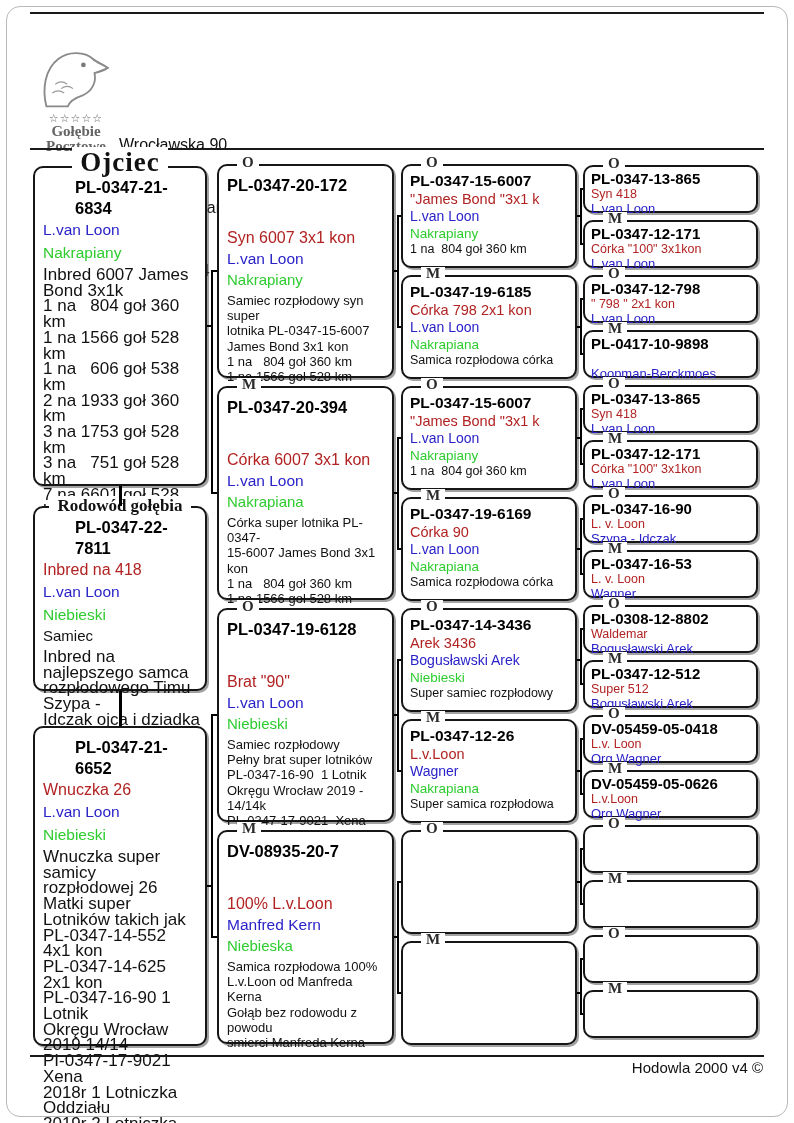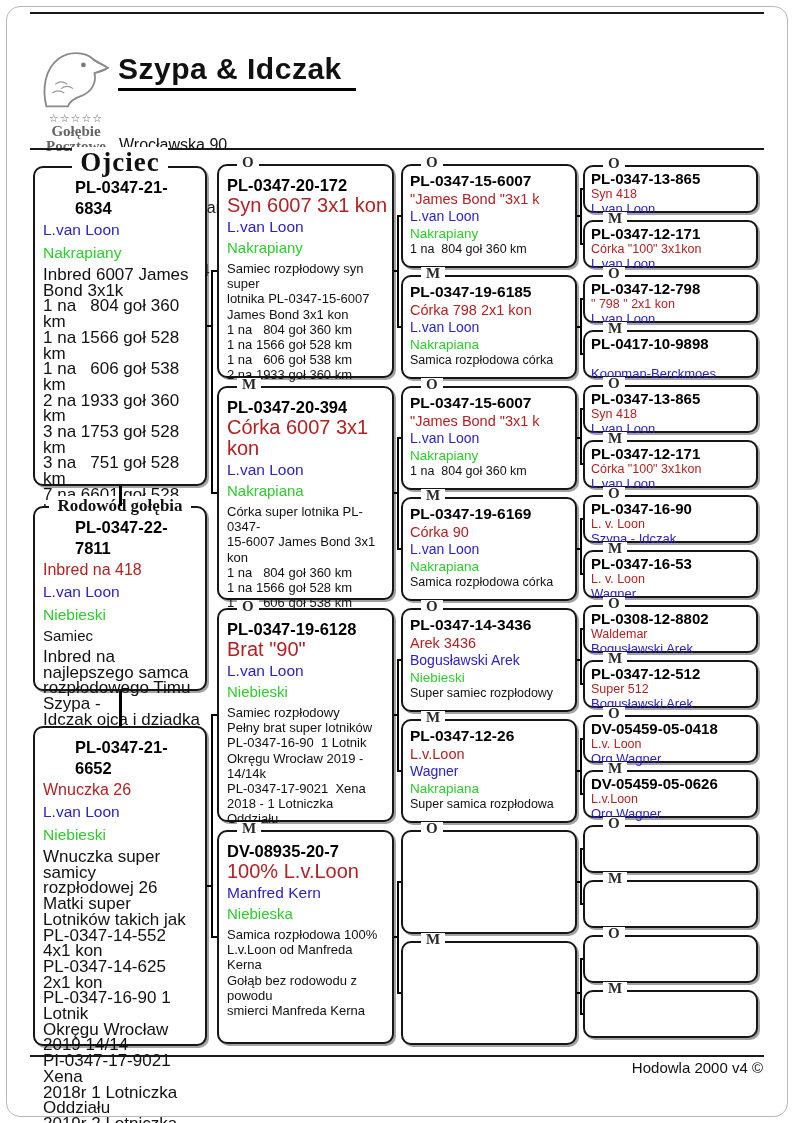--- a/index.html
+++ b/index.html
@@ -32,21 +32,21 @@
   
   .g1{padding:9px 4px 2px 8px;}
   .g1 .ring{font-size:16.5px;line-height:21px;margin-left:32px;}
   .g1 .name{font-size:16px;line-height:22px;}
   .g1 .strain{font-size:15.5px;line-height:22px;}
   .g1 .cline{font-size:15.5px;line-height:23px;}
   .g1 .sex{font-size:15px;line-height:20px;}
   .g1 .desc{font-size:17px;line-height:15.7px;margin-top:3px;}
   .g2{padding:9px 4px 2px 8px;}
   .g2 .ring{font-size:16.5px;line-height:20px;}
-  .g2 .name{font-size:20px;line-height:21px;}
+  .g2 .name{font-size:16px;line-height:21px;margin-top:32px;}
   .g2 .strain{font-size:15.5px;line-height:21px;}
   .g2 .cline{font-size:15px;line-height:21px;}
   .g2 .desc{font-size:13px;line-height:15.2px;margin-top:3px;}
   .g3{padding:5px 3px 2px 7px;}
   .g3 .ring{font-size:15.5px;line-height:19px;}
   .g3 .name{font-size:14.5px;line-height:18px;}
   .g3 .strain{font-size:14px;line-height:17px;}
   .g3 .cline{font-size:13.5px;line-height:17px;}
   .g3 .desc{font-size:12.5px;line-height:15px;}
   .g4{padding:3px 3px 1px 6px;}
@@ -68,21 +68,20 @@
     <svg width="74" height="58" viewBox="0 0 100 78">
       <path d="M10,76 C4,52 8,26 26,12 C40,1 62,2 73,12 C78,17 86,19 93,24 C87,29 81,29 75,31 C78,44 71,56 59,61 C47,65 41,70 39,76 Z" fill="none" stroke="#8a8a8a" stroke-width="2.5"></path>
       <path d="M73,12 L93,24 L75,31" fill="none" stroke="#8a8a8a" stroke-width="2"></path>
       <circle cx="60" cy="20" r="3.2" fill="#7a7a7a"></circle>
       <path d="M22,46 q8,-6 16,0 M18,58 q8,-6 16,0 M30,52 q8,-6 16,0" fill="none" stroke="#9a9a9a" stroke-width="1.6"></path>
     </svg>
     <div class="stars">☆☆☆☆☆</div>
     <div class="lt">Gołębie</div>
     <div class="lt">Pocztowe</div>
   </div>
-  <div class="breeder">Szypa &amp; Idczak</div>
   <div class="addr">
     <div>Wrocławska 90</div>
     <div>56 - 416  Twardogóra</div>
     <div>792-175-024</div>
   </div>
 
   <div class="rule" style="left:30px;top:148px;width:734px;height:2px;"></div>
 
   <div id="tree">
       <div class="box g1" style="left: 33px; top: 166px; width: 174px; height: 320px;">

